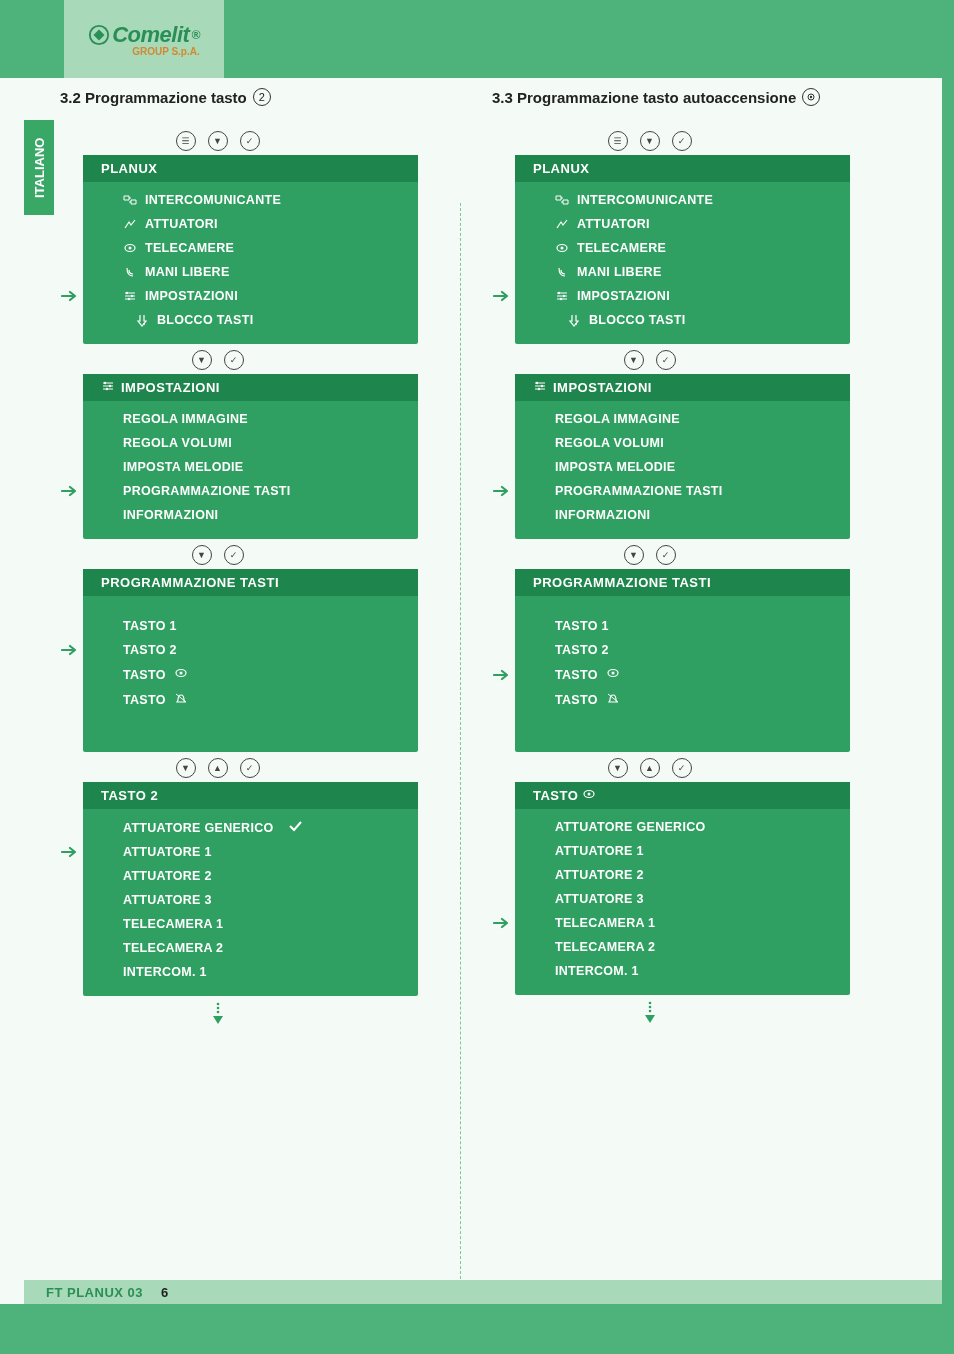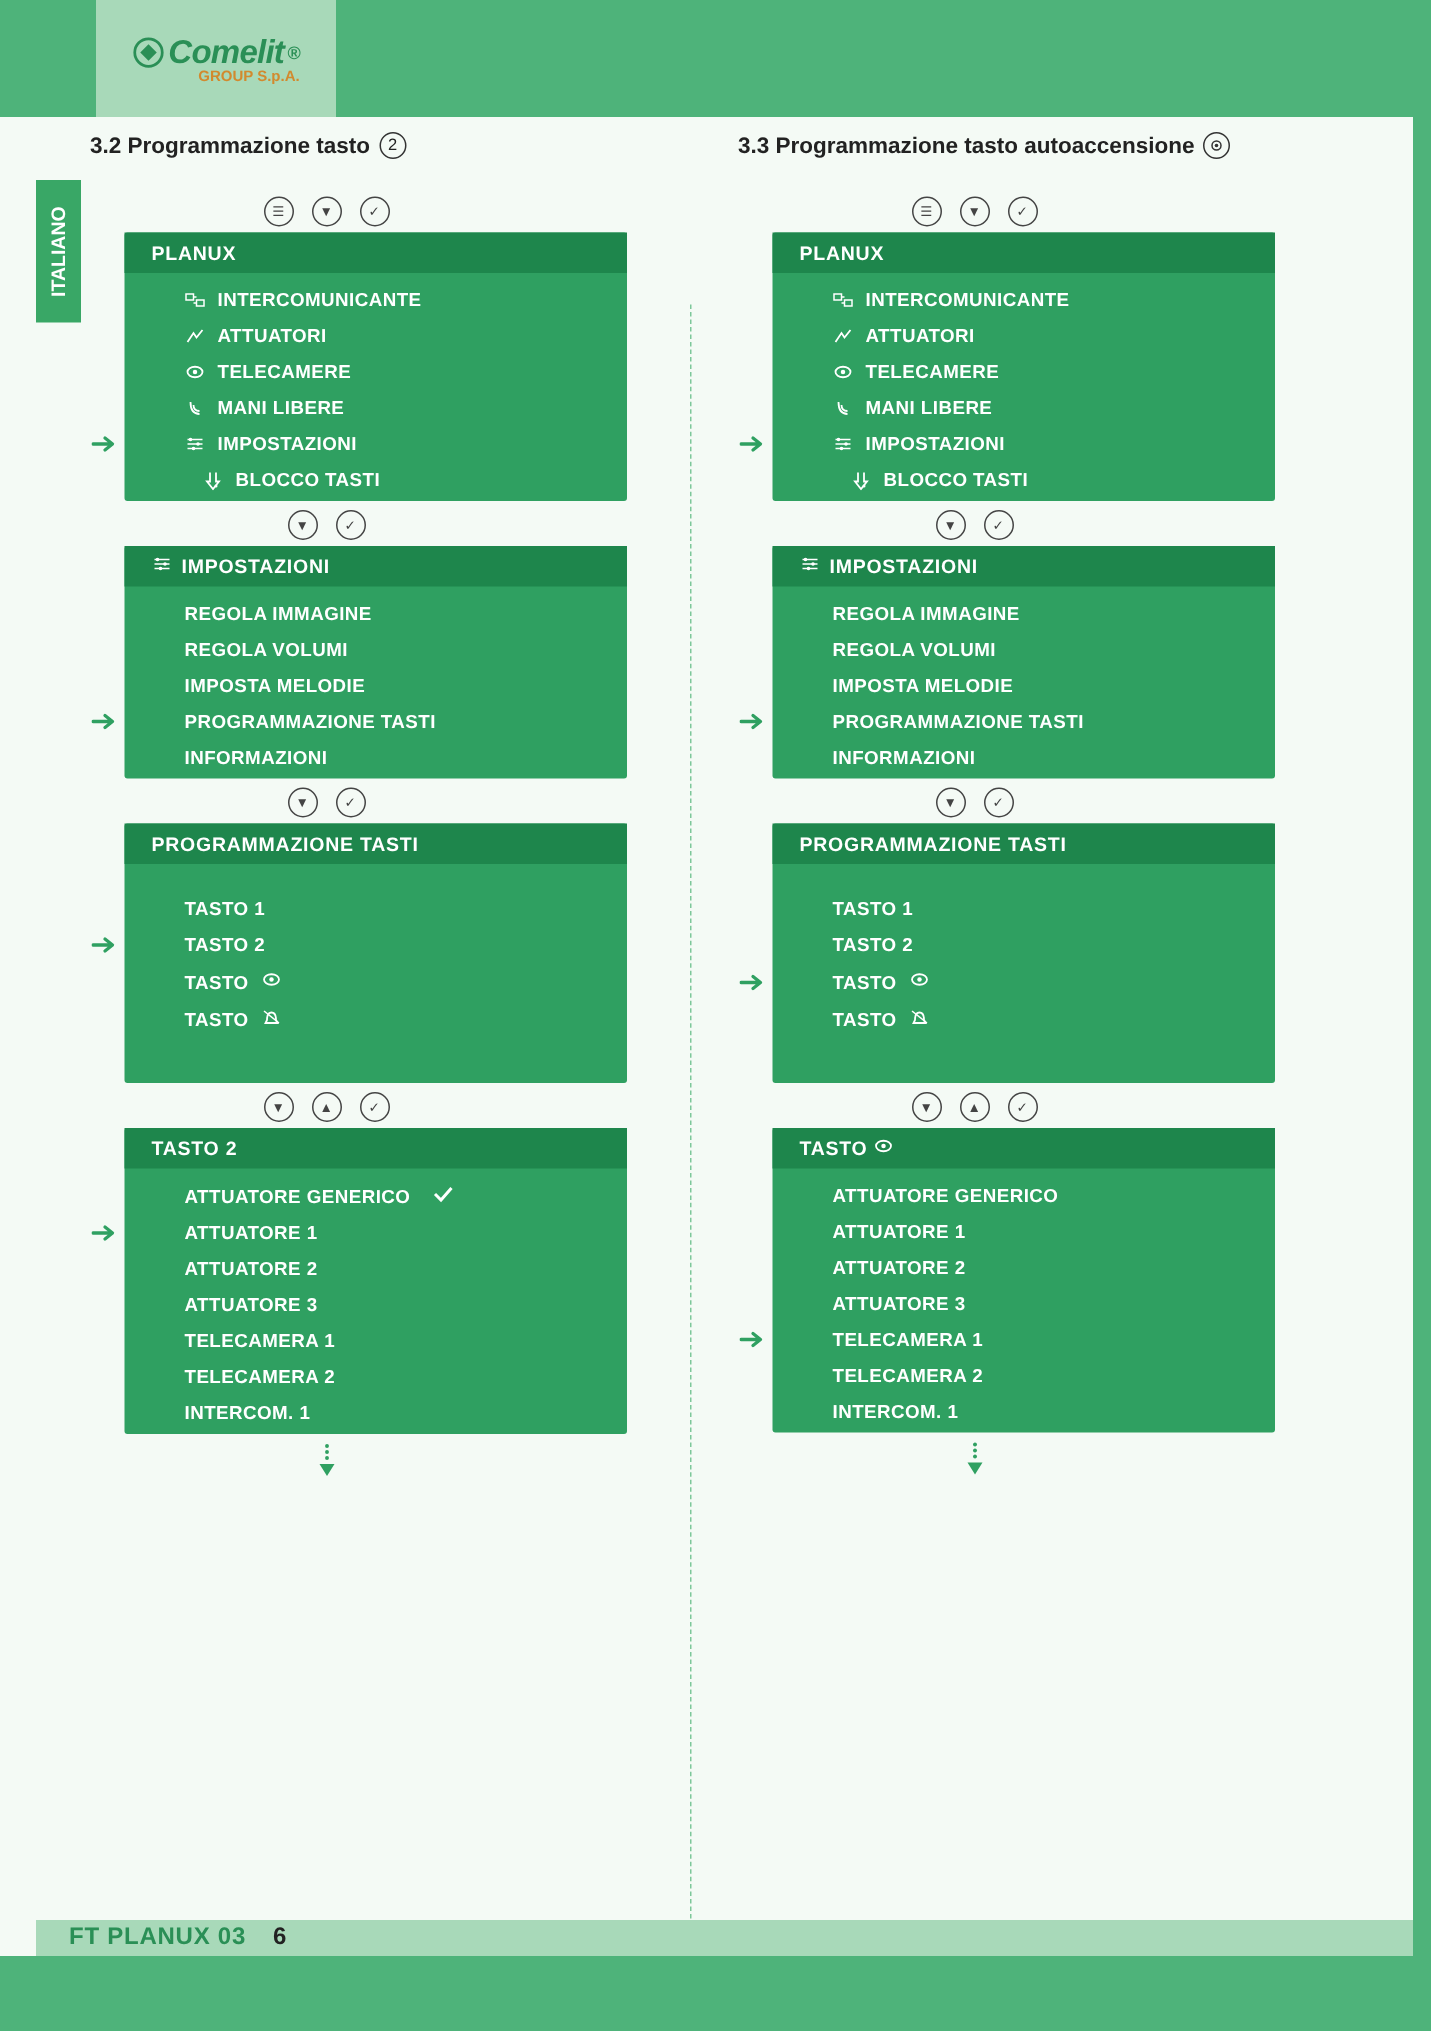--- a/index.html
+++ b/index.html
@@ -138,21 +138,21 @@
     font-size: 9px;
     color: #444;
   }
   .menu-box {
     background: #2fa061;
     color: #fff;
     border-radius: 2px;
     width: 335px;
     margin-left: 23px;
     position: relative;
-    padding-bottom: 0;
+    padding-bottom: 10px;
   }
   .menu-box .header {
     background: #1e864c;
     padding: 6px 18px;
     font-weight: bold;
     font-size: 13px;
     letter-spacing: 0.5px;
   }
   .menu-box ul {
     list-style: none;
@@ -198,21 +198,21 @@
     position: absolute;
     left: 24px;
     right: 12px;
     bottom: 50px;
     height: 24px;
     background: #a8d9b9;
     display: flex;
     align-items: center;
     padding-left: 22px;
     gap: 18px;
-    font-size: 16px;
+    font-size: 13px;
   }
   .footer .doc { color: #2a8f56; font-weight: bold; letter-spacing: 0.5px; }
   .footer .page { color: #222; font-weight: bold; }
   .bottom-band {
     position: absolute;
     left: 0; right: 0; bottom: 0;
     height: 50px;
     background: #4eb37a;
   }
 </style>

